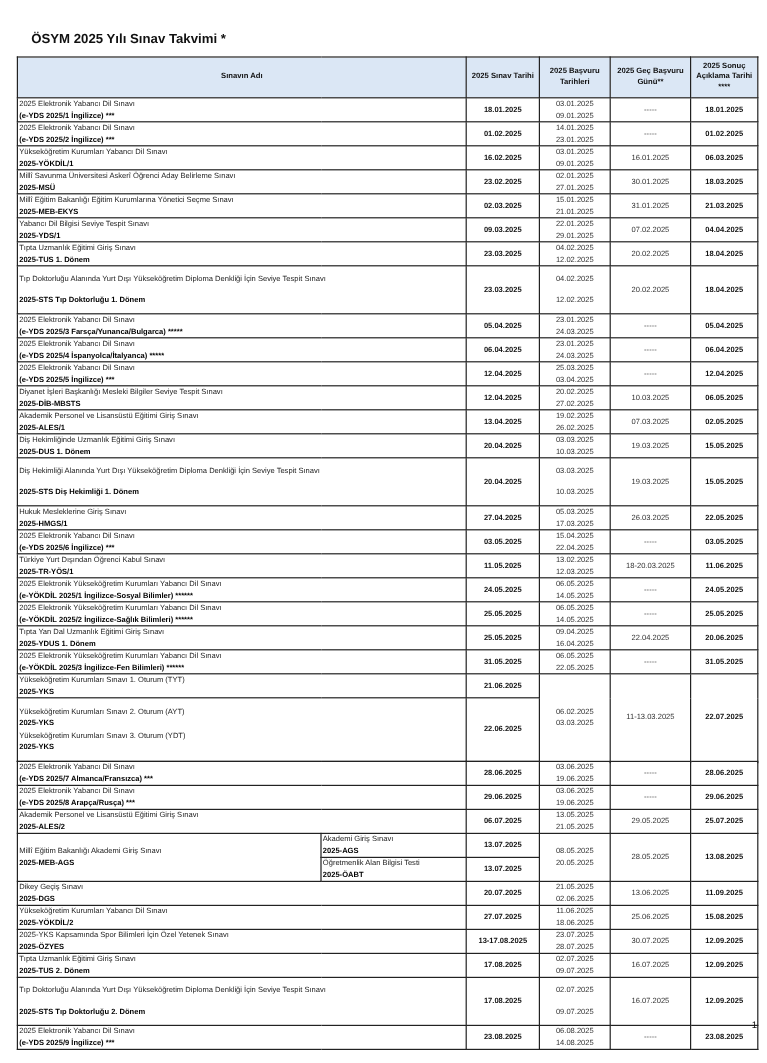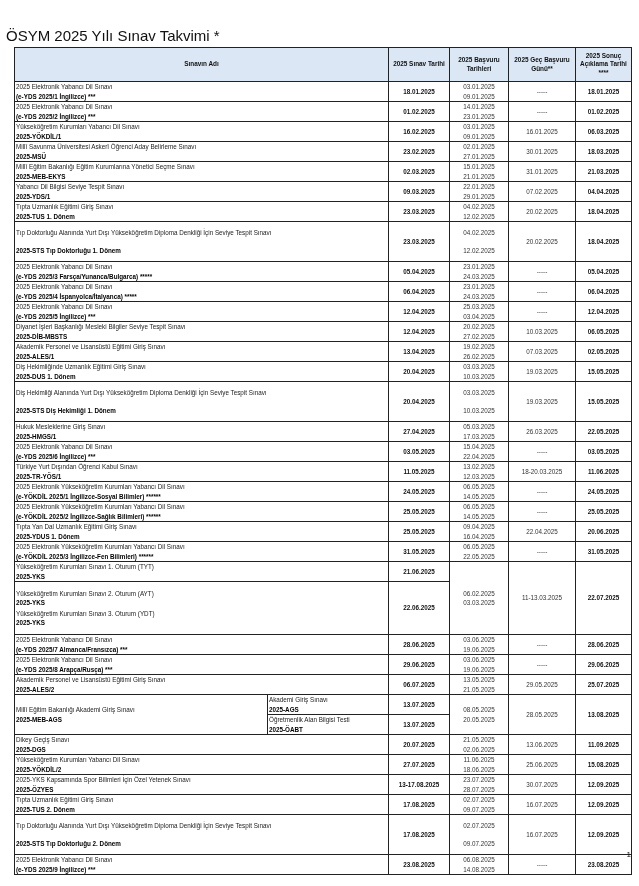--- a/index.html
+++ b/index.html
@@ -1,17 +1,17 @@
 <!DOCTYPE html>
 <html><head>
 <meta charset="utf-8">
 <style>
   html, body { margin:0; padding:0; background:#ffffff; }
   body { width:639px; height:886px; position:relative; overflow:hidden; font-family:"Liberation Sans", sans-serif; color:#111; }
-  .title { position:absolute; left:6px; top:27px; font-size:15px; font-weight:normal; }
+  .title { position:absolute; left:26px; top:27px; font-size:11px; font-weight:bold; }
   table { position:absolute; left:14px; top:47px; border-collapse:collapse; table-layout:fixed; width:617px; }
   col.c-name { width:374px; }
   col.c-ex { width:61px; }
   col.c-ap { width:59px; }
   col.c-late { width:67px; }
   col.c-res { width:56px; }
   td, th { border:1px solid #222; padding:0 2px; font-size:6.3px; line-height:9.3px; vertical-align:middle; overflow:hidden; }
   th { background:#dbe7f5; font-weight:bold; text-align:center; height:33px; font-size:6.4px; line-height:8.6px; }
   td.name { text-align:left; padding-left:1px; }
   td.center { text-align:center; }

